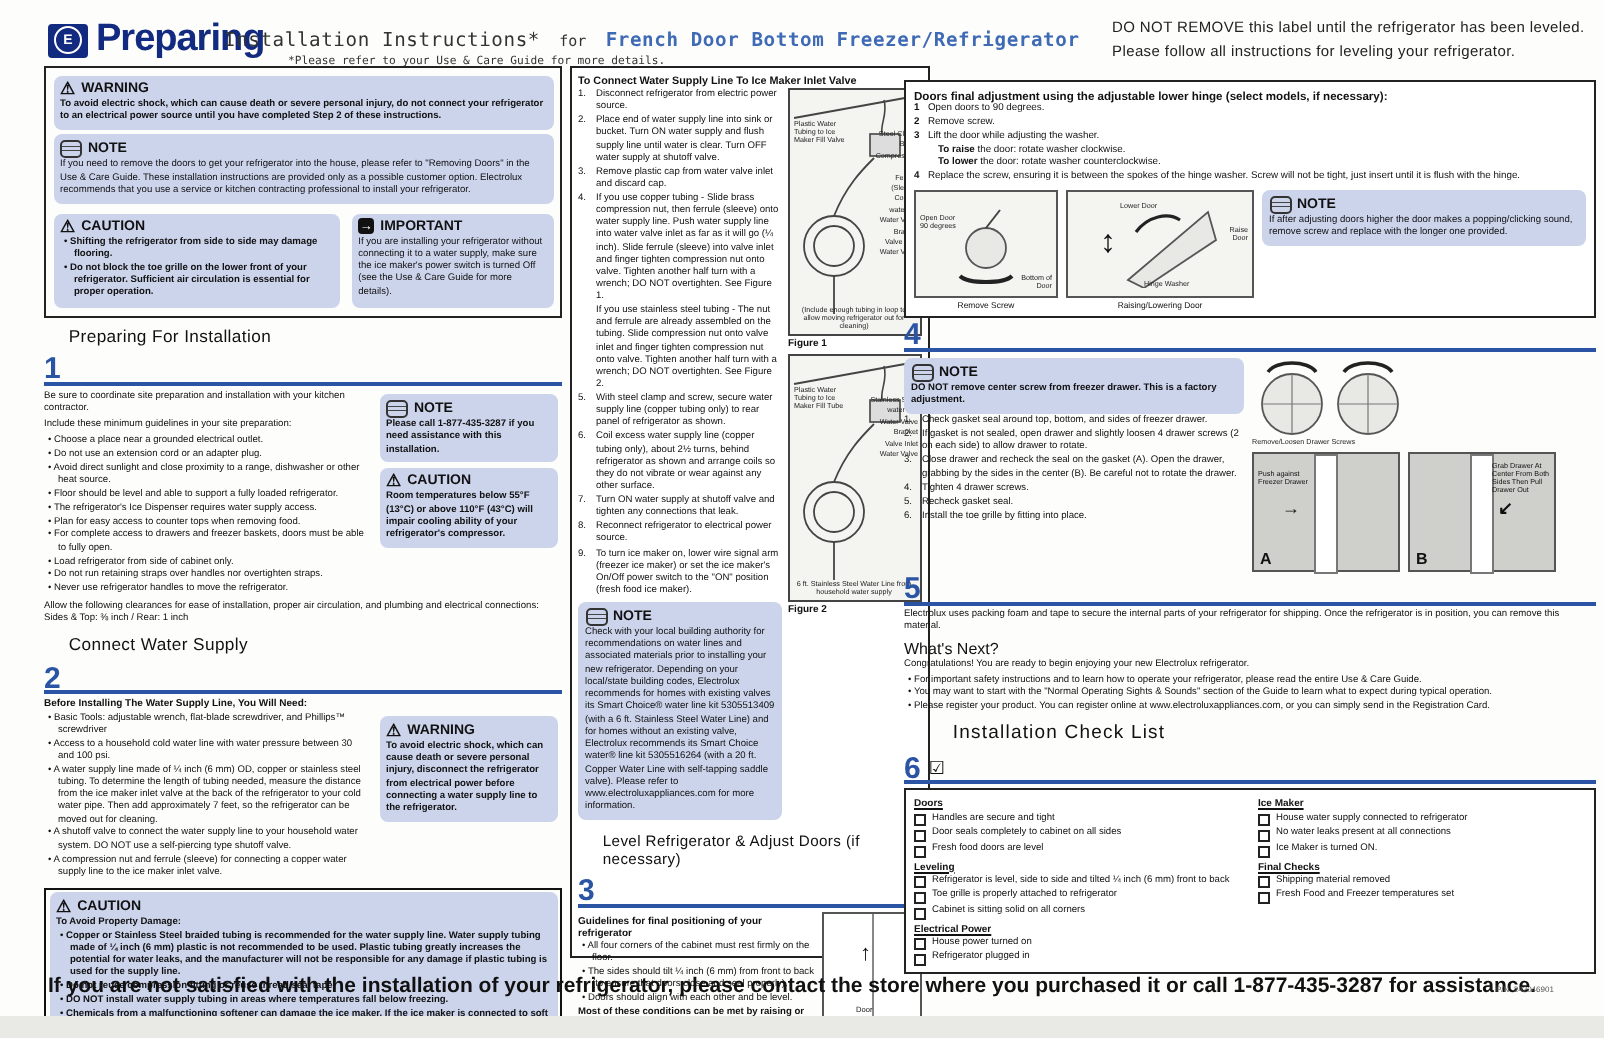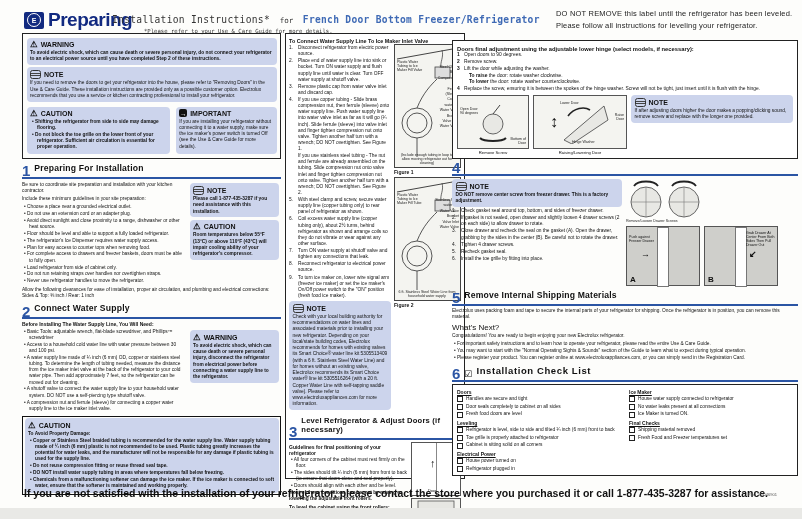--- a/index.html
+++ b/index.html
@@ -24,21 +24,21 @@
   .warn-i{font-size:8.5px;line-height:1}
   .note-i{width:9px;height:7px;border:1px solid #333;border-radius:2.5px;flex:none;
     background:linear-gradient(#0000 2px,#444 2px,#444 2.6px,#0000 2.6px,#0000 4px,#444 4px,#444 4.6px,#0000 4.6px)}
   .imp-i{width:8px;height:8px;background:#111;border-radius:2px;color:#fff;font-size:6.5px;display:flex;align-items:center;justify-content:center;flex:none}
   .bt{font-size:4.8px;line-height:1.3}
   .bold{font-weight:bold}
 
   
   .sec{display:flex;align-items:flex-end;gap:4px;border-bottom:2px solid #2b55a4;margin:4px 0 2px}
   .sec .n{color:#2b55a4;font-size:15px;font-weight:bold;line-height:.72}
-  .sec .t{font-weight:bold;font-size:8.6px;letter-spacing:.2px;padding-bottom:4px}
+  .sec .t{font-weight:normal;font-size:8.6px;letter-spacing:.2px;padding-bottom:18px}
   .sec .chk{font-size:9px;padding-bottom:1px}
 
   
   ul.b{list-style:none;margin:1px 0 1px 2px;padding:0}
   ul.b li{padding-left:5px;text-indent:-5px;margin:.8px 0;font-size:4.8px;line-height:1.28}
   ul.b li::before{content:"• "}
   .stp{display:flex;gap:2px;margin:1px 0;font-size:4.8px;line-height:1.28}
   .stp .sn{min-width:7px;flex:none}
 
   
@@ -493,21 +493,20 @@
           <div class="txt" style="right:1px;top:4px">Grab Drawer At Center From Both Sides Then Pull Drawer Out</div>
           <div class="arr" style="left:44px;top:22px">↙</div>
           <div class="big">B</div>
         </div>
       </div>
     </div>
   </div>
 
   <div class="sec">
     <span class="n">5</span>
-    <span class="t">Remove Internal Shipping Materials</span>
   </div>
   <div class="p">Electrolux uses packing foam and tape to secure the internal parts of your refrigerator for shipping. Once the refrigerator is in position, you can remove this material.</div>
 
   <div class="wn-title">What's Next?</div>
   <div class="p" style="margin:0">Congratulations! You are ready to begin enjoying your new Electrolux refrigerator.</div>
   <ul class="b">
       <li>For important safety instructions and to learn how to operate your refrigerator, please read the entire Use &amp; Care Guide.</li>
       <li>You may want to start with the "Normal Operating Sights &amp; Sounds" section of the Guide to learn what to expect during typical operation.</li>
       <li>Please register your product. You can register online at www.electroluxappliances.com, or you can simply send in the Registration Card.</li>
     </ul>

